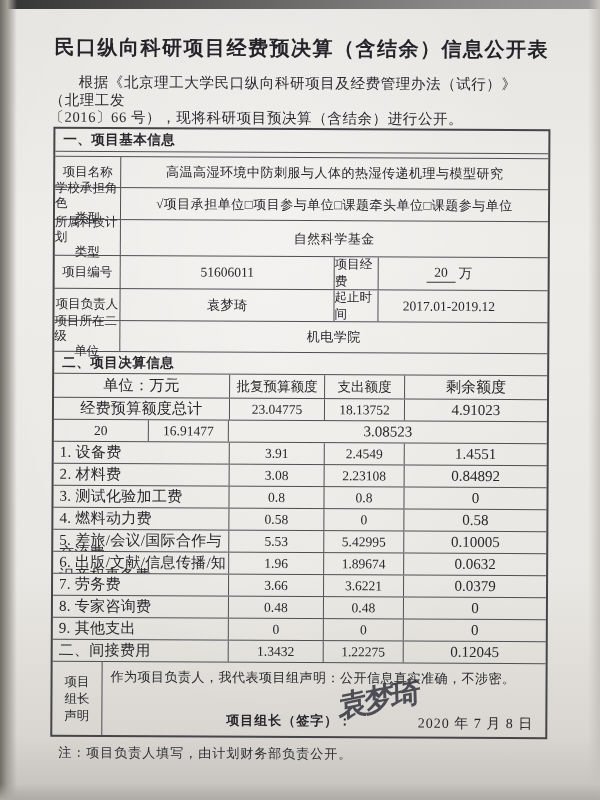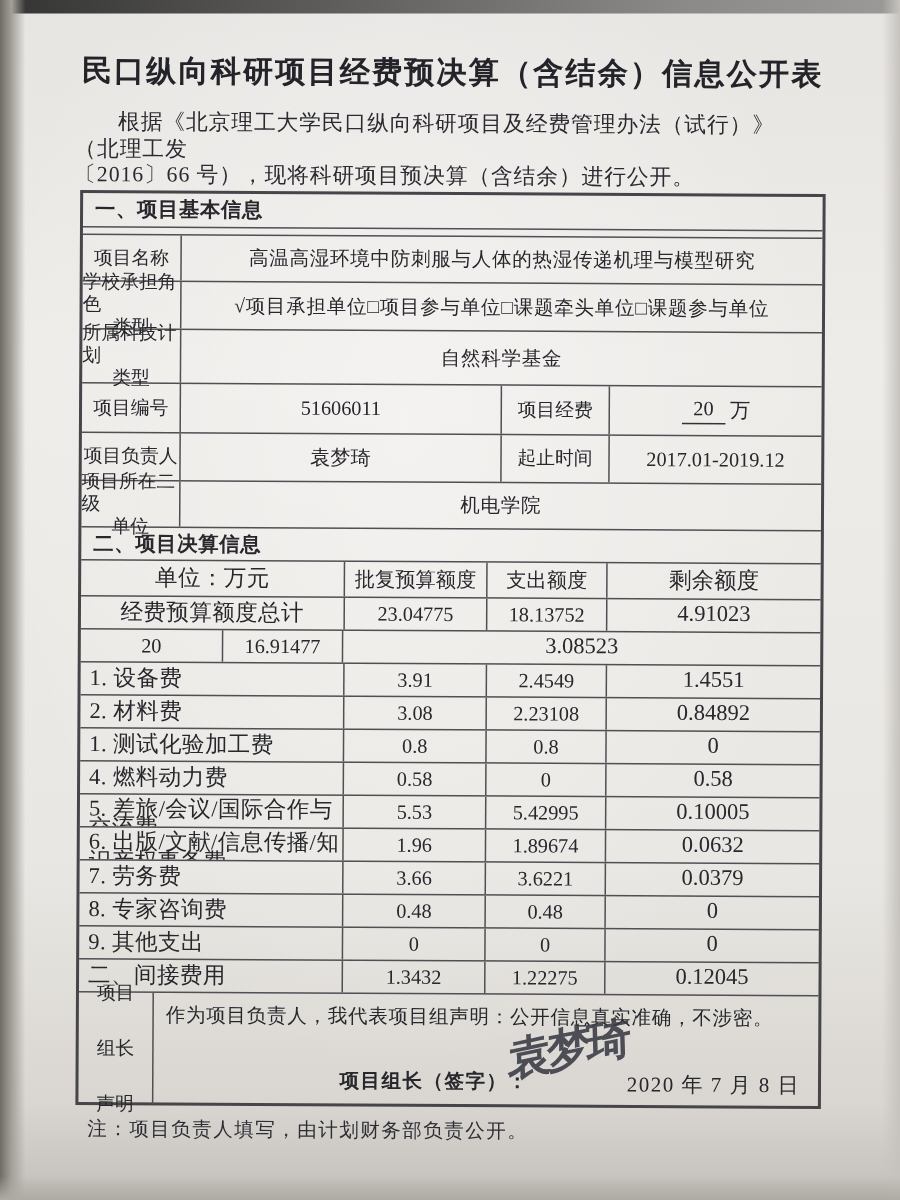--- a/index.html
+++ b/index.html
@@ -38,21 +38,21 @@
     padding-left:8px;font-weight:bold;font-size:13.5px;box-sizing:border-box;letter-spacing:.5px;}
   .spacer{height:5px;border-bottom:1px solid #4f4f54;box-sizing:border-box;}
 
   .b-row{display:flex;border-bottom:1px solid #4f4f54;box-sizing:border-box;}
   .b-label{width:66px;border-right:1px solid #4f4f54;display:flex;flex-direction:column;
     align-items:center;justify-content:center;font-size:12.5px;box-sizing:border-box;line-height:15px;}
   .b-value{flex:1;display:flex;align-items:center;justify-content:center;
     font-size:13px;letter-spacing:.5px;}
   .b-vmid{width:214px;border-right:1px solid #4f4f54;display:flex;align-items:center;
     justify-content:center;font-size:13.5px;box-sizing:border-box;}
-  .b-label2{width:72px;border-right:1px solid #4f4f54;display:flex;align-items:center;
+  .b-label2{width:44px;border-right:1px solid #4f4f54;display:flex;align-items:center;
     justify-content:center;font-size:12.5px;box-sizing:border-box;}
   .b-v2{width:141px;display:flex;align-items:center;justify-content:center;
     font-size:13.5px;box-sizing:border-box;}
   .h31{height:31px;} .h32{height:32px;} .h36{height:36px;} .h33{height:33px;}
   .uline{border-bottom:1px solid #33333a;padding:0 8px 1px;}
   .unit-after{margin-left:3px;}
 
   .g-hrow{display:flex;height:24px;border-bottom:1px solid #4f4f54;box-sizing:border-box;font-size:13px;}
   .g-row{display:flex;height:22px;border-bottom:1px solid #4f4f54;box-sizing:border-box;}
   .g-label{width:176px;border-right:1px solid #4f4f54;display:flex;align-items:center;
@@ -60,21 +60,21 @@
   .g-label.center{justify-content:center;padding-left:0;}
   .g-label.wrap{display:block;line-height:13px;padding-top:4px;}
   .g-c1{width:95px;border-right:1px solid #4f4f54;display:flex;align-items:center;
     justify-content:center;font-size:13.5px;box-sizing:border-box;}
   .g-c2{width:80px;border-right:1px solid #4f4f54;display:flex;align-items:center;
     justify-content:center;font-size:13.5px;box-sizing:border-box;}
   .g-c3{flex:1;display:flex;align-items:center;justify-content:center;font-size:15px;}
 
   .decl{display:flex;height:74px;}
   .d-side{width:50px;border-right:1px solid #4f4f54;display:flex;flex-direction:column;
-    align-items:center;justify-content:center;gap:20px;font-size:12.5px;box-sizing:border-box;}
+    align-items:center;justify-content:center;gap:0;font-size:12.5px;box-sizing:border-box;}
   .d-main{flex:1;position:relative;padding:6px 8px;font-size:13px;box-sizing:border-box;}
   .d-statement{letter-spacing:.5px;}
   .d-signlabel{position:absolute;left:124px;bottom:7px;font-size:13px;font-weight:bold;letter-spacing:1px;}
   .d-signature{position:absolute;left:235px;top:16px;font-size:30px;font-weight:bold;
     color:#3a3a44;transform:rotate(-12deg) skewX(-10deg);opacity:.88;letter-spacing:-3px;}
   .d-date{position:absolute;right:12px;bottom:5px;font-size:14px;letter-spacing:1px;}
 
   .footnote{position:absolute;left:60px;top:736px;font-size:13px;letter-spacing:1px;color:#2d2d33;}
 </style>
 </head>
@@ -167,21 +167,21 @@
         <div class="g-c2">2.4549</div>
         <div class="g-c3">1.4551</div>
       </div>
       <div class="g-row">
         <div class="g-label">2. 材料费</div>
         <div class="g-c1">3.08</div>
         <div class="g-c2">2.23108</div>
         <div class="g-c3">0.84892</div>
       </div>
       <div class="g-row">
-        <div class="g-label">1. 测试化验加工费</div>
+        <div class="g-label">3. 测试化验加工费</div>
         <div class="g-c1">0.8</div>
         <div class="g-c2">0.8</div>
         <div class="g-c3">0</div>
       </div>
       <div class="g-row">
         <div class="g-label">4. 燃料动力费</div>
         <div class="g-c1">0.58</div>
         <div class="g-c2">0</div>
         <div class="g-c3">0.58</div>
       </div>

